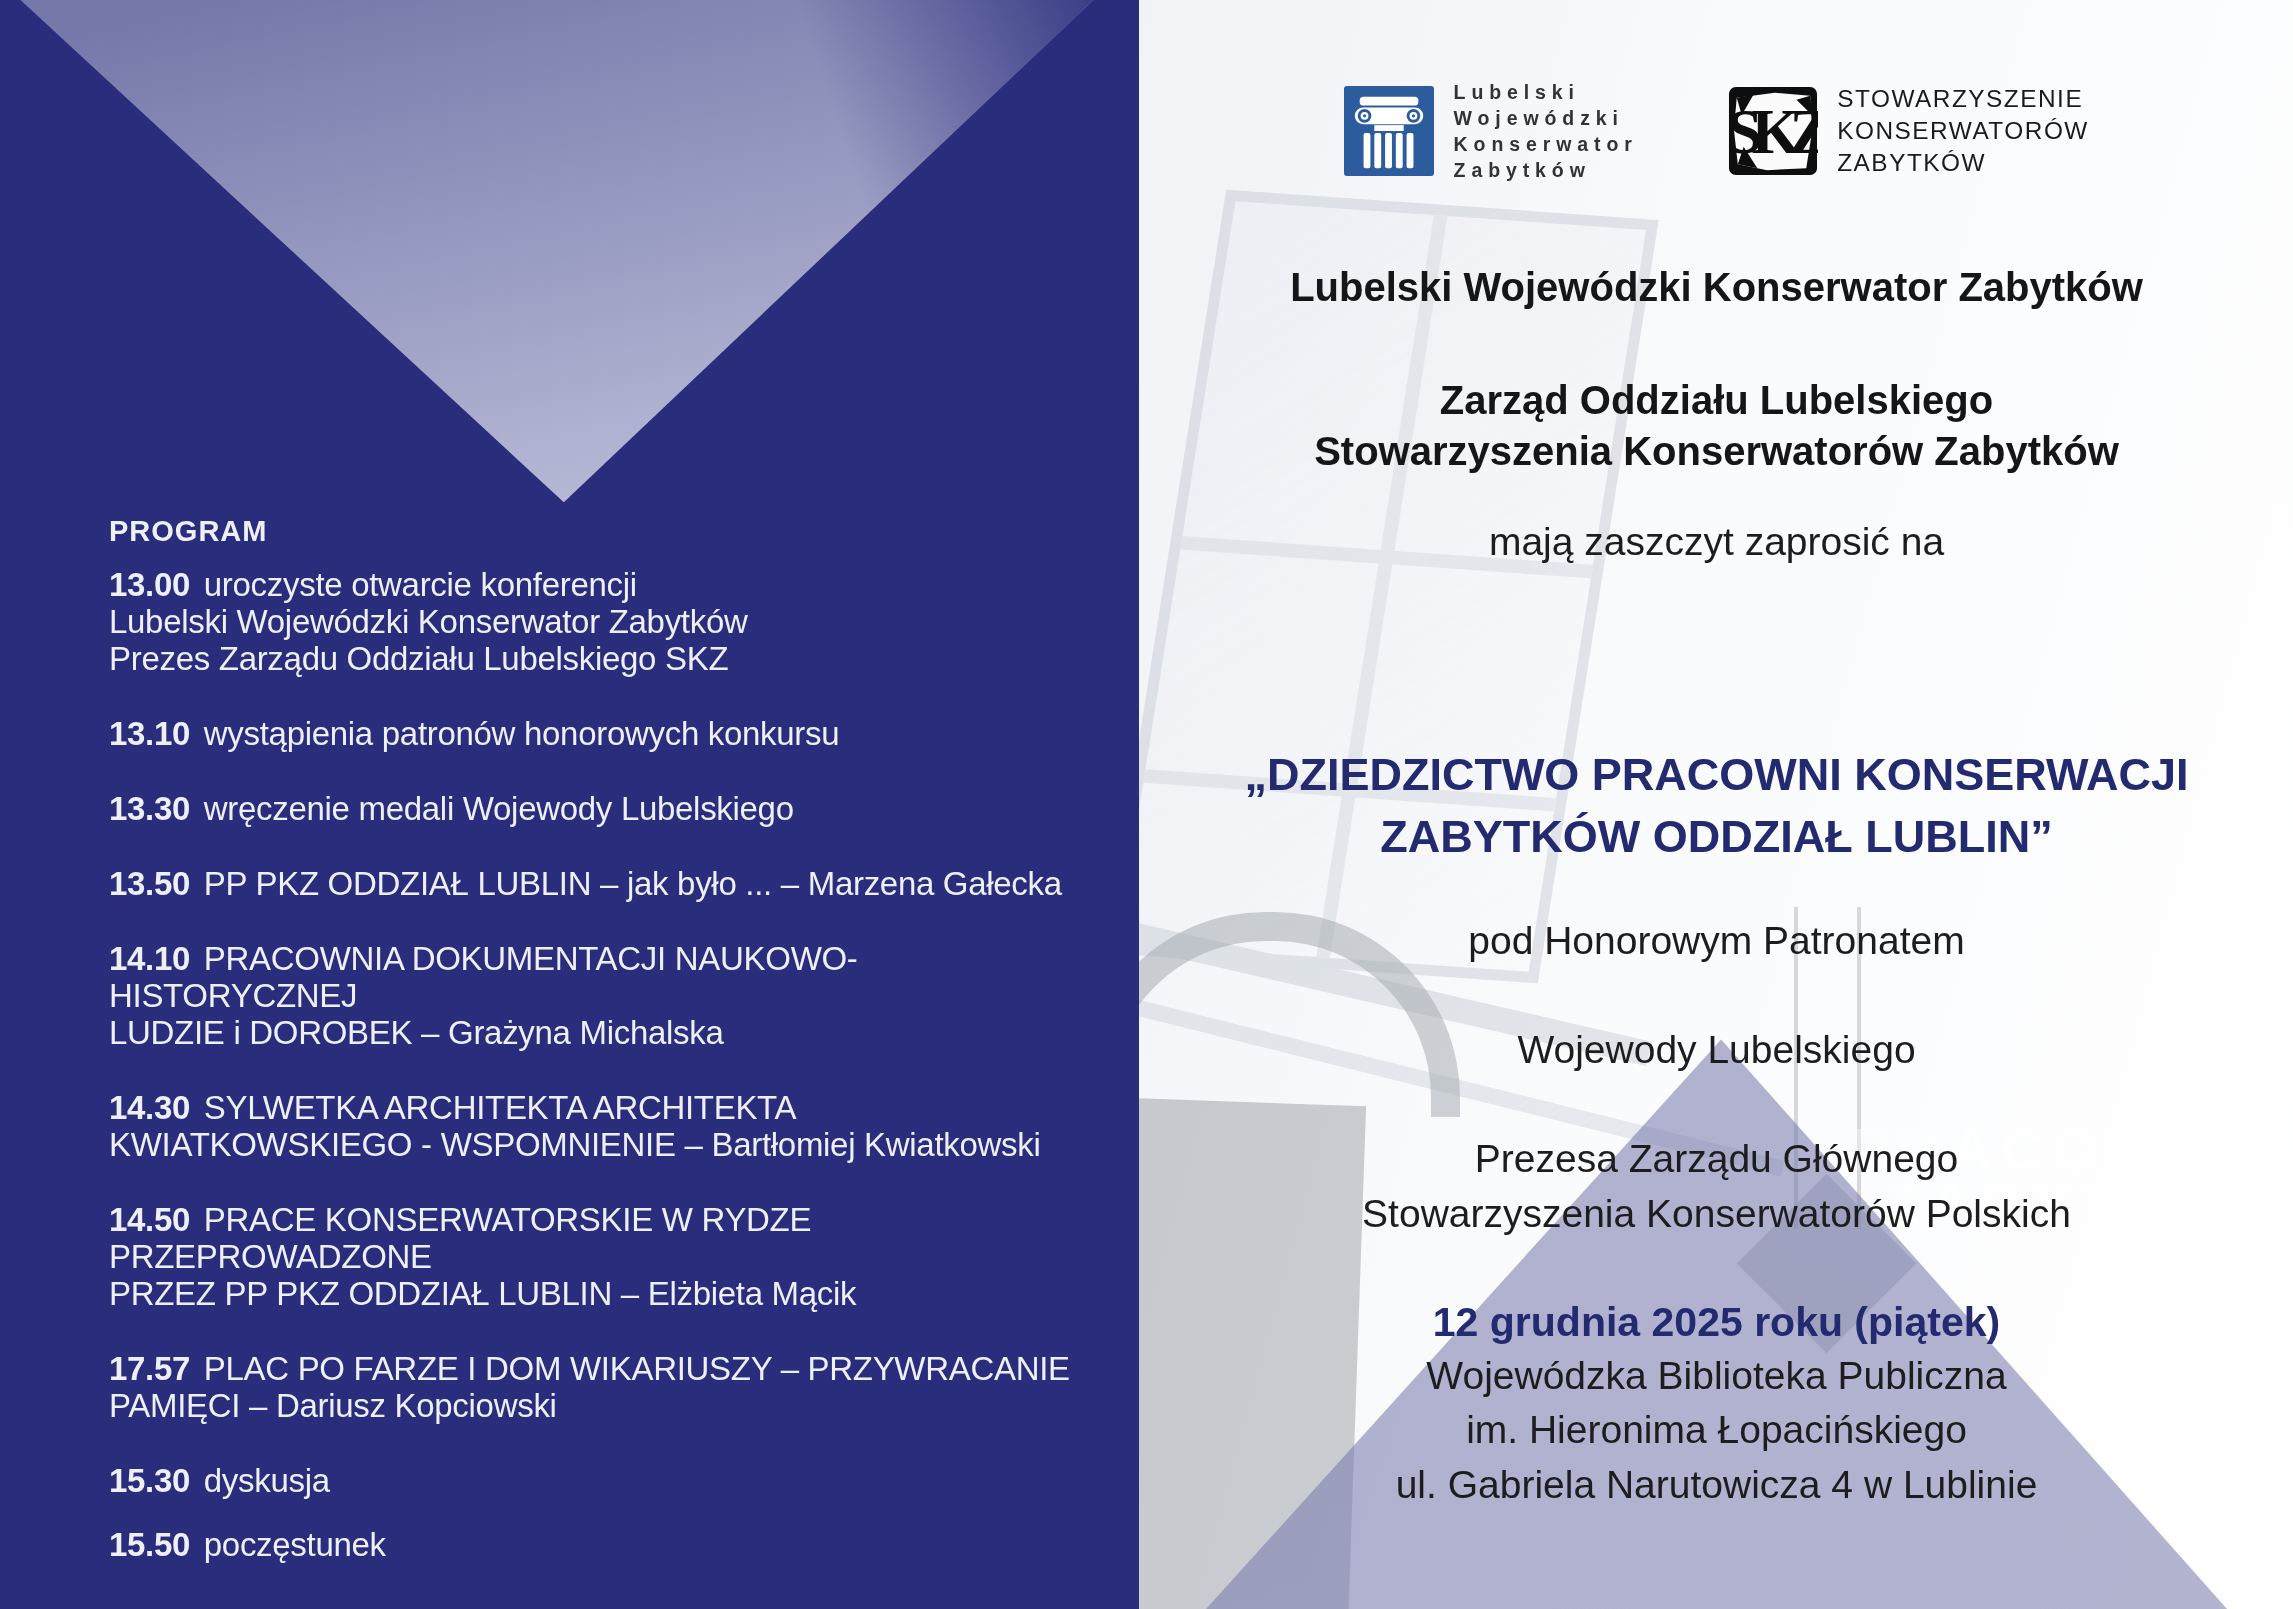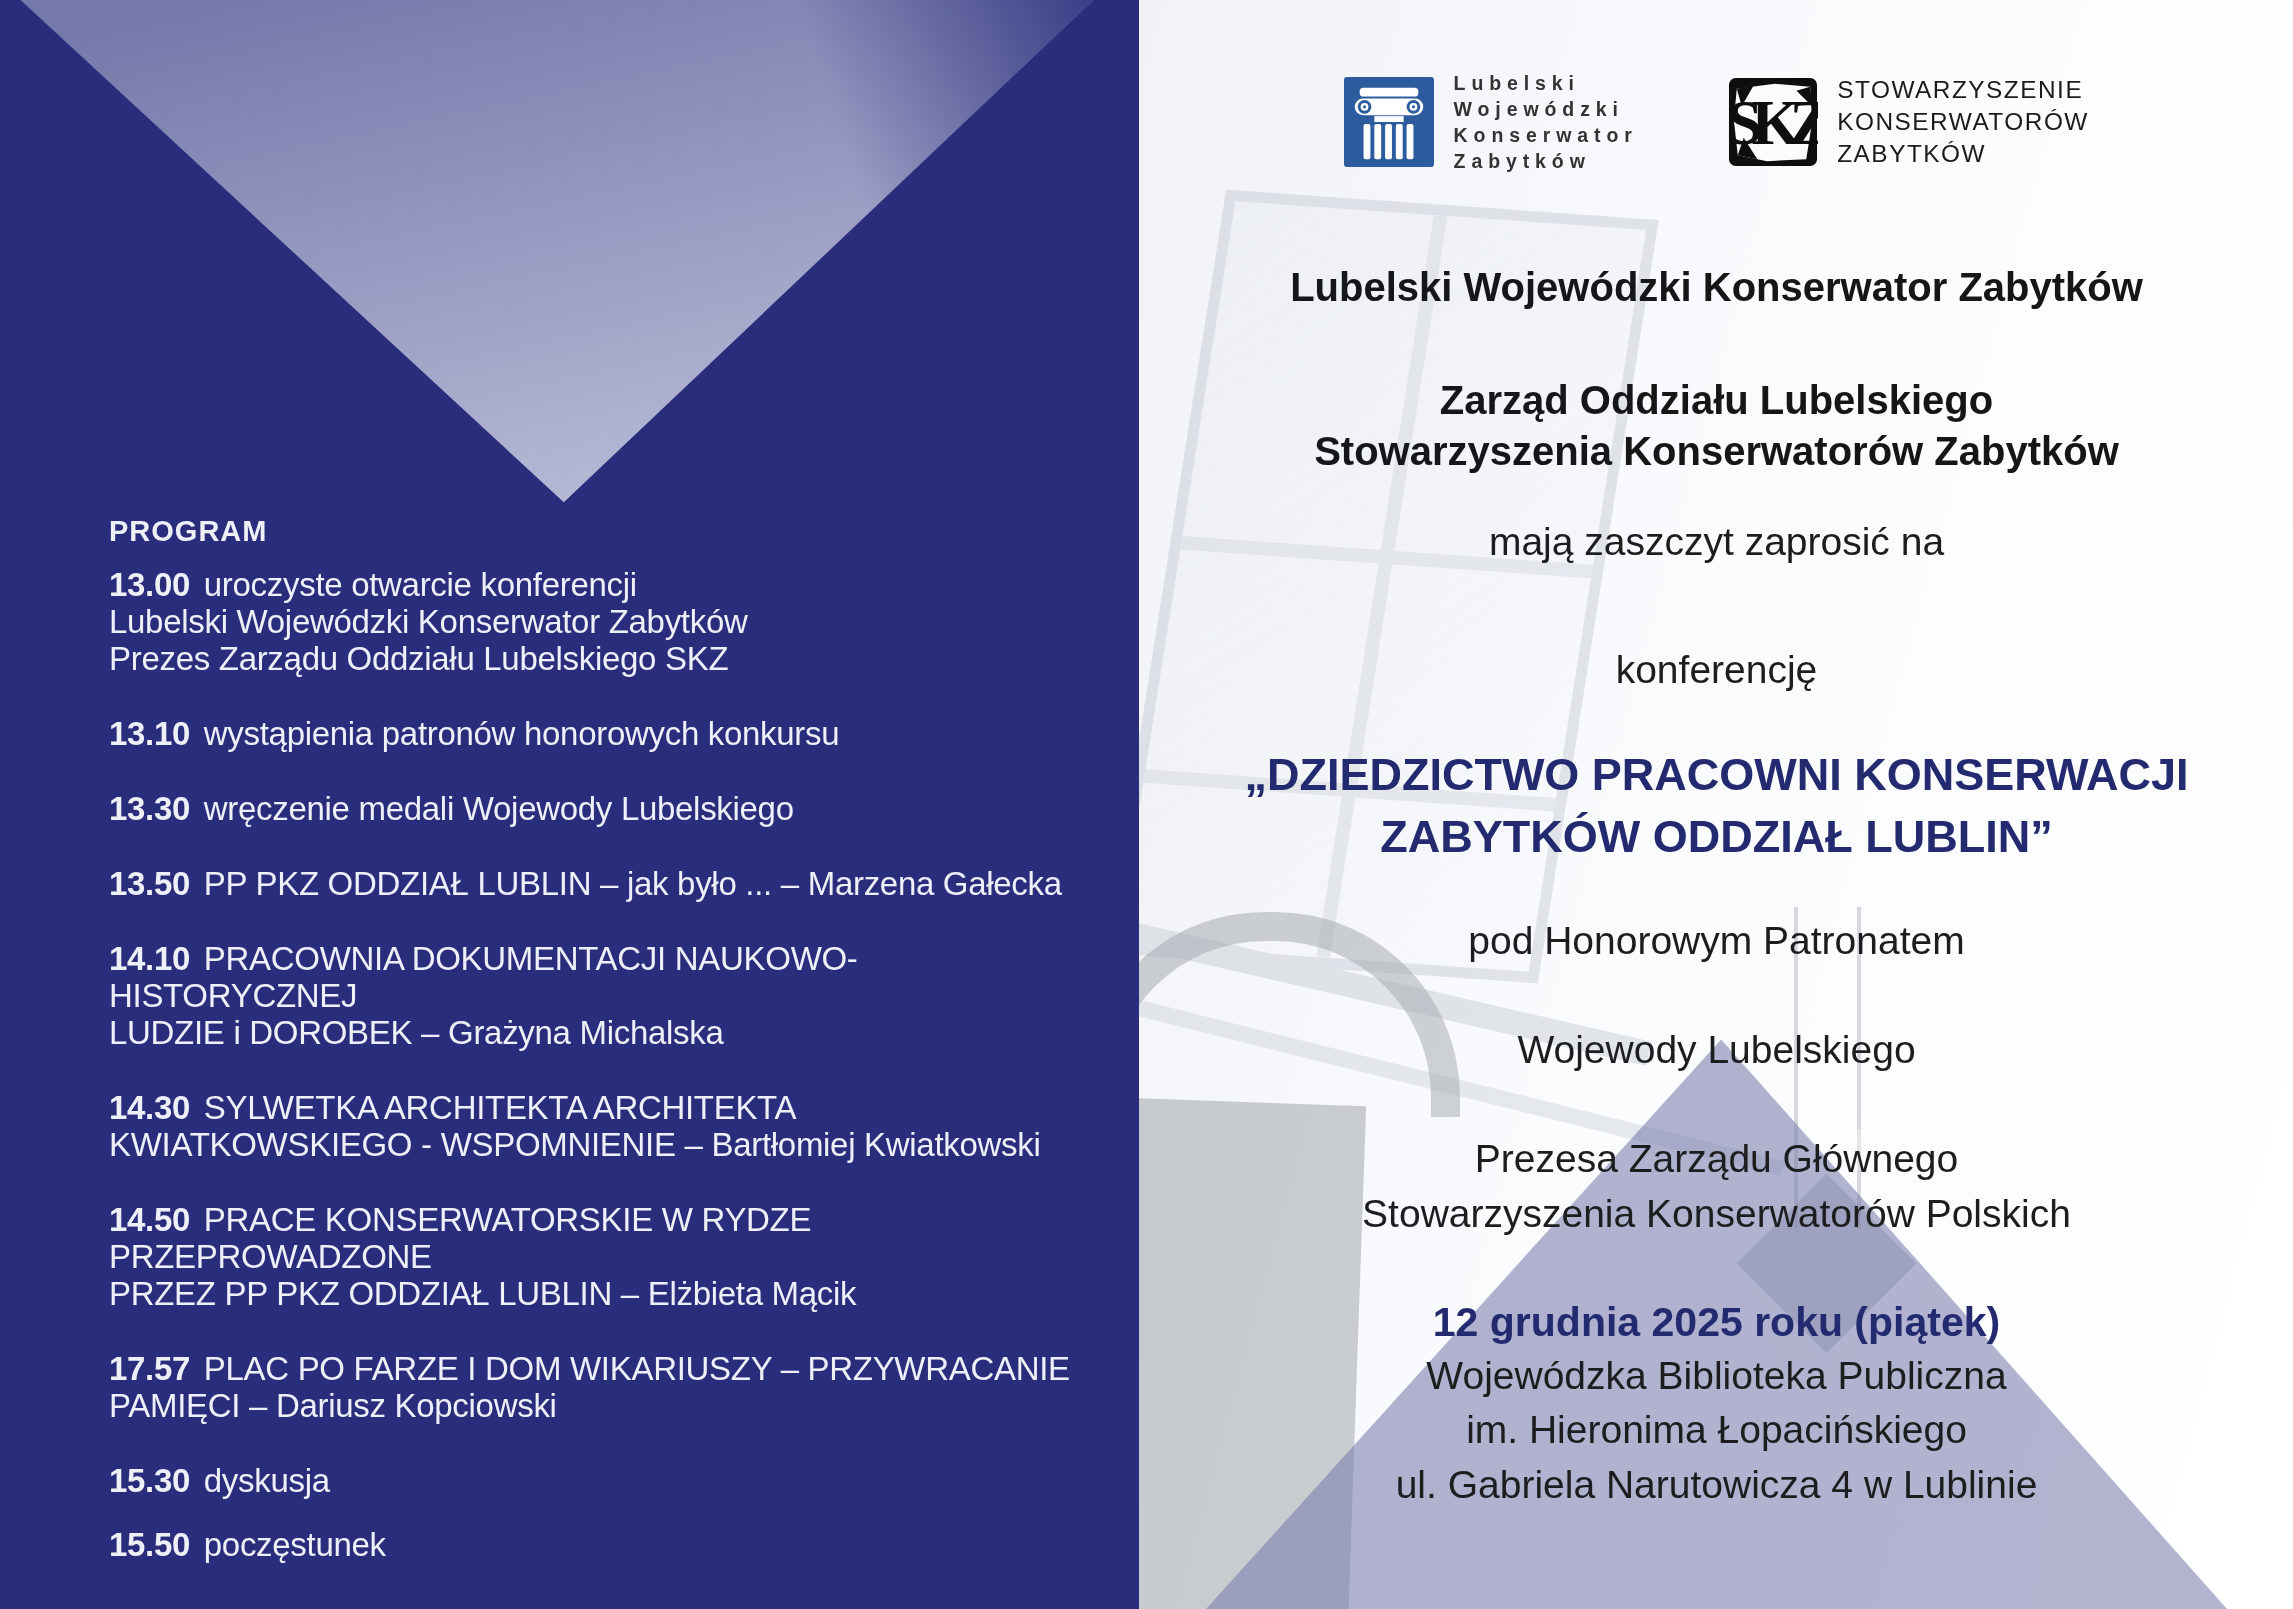--- a/index.html
+++ b/index.html
@@ -79,21 +79,21 @@
     clip-path:polygon(50.4% 64.6%,94.2% 100%,5.8% 100%);
     background:linear-gradient(to bottom,rgba(99,102,156,0.50),rgba(122,125,174,0.58));
   }
   .watermark{
     position:absolute;left:0;right:0;top:1122px;text-align:right;
     color:rgba(255,255,255,0.34);font-weight:bold;font-size:60px;
     letter-spacing:7.8px;line-height:55px;pointer-events:none;
   }
   
   .logos{
-    position:absolute;left:0;right:0;top:70px;
+    position:absolute;left:0;right:0;top:79px;
     display:flex;justify-content:center;align-items:center;gap:90px;
   }
   .logo-group{display:flex;align-items:center;gap:19.5px;}
   .lwkz-lines{font-size:19.5px;font-weight:bold;letter-spacing:5.9px;line-height:26px;color:#333;}
   .skz-lines{font-size:24.4px;letter-spacing:1.5px;line-height:32px;color:#1b1b1b;}
   
   .rline{position:absolute;left:19.5px;right:19.5px;text-align:center;color:#1d1d1f;}
   .r-bold{font-weight:bold;color:#161618;}
   .navy{color:#232a70;}
   .fs40{font-size:39px;} .fs41{font-size:40px;} .fs42{font-size:41px;text-align:center;} .fs46{font-size:45px;}
@@ -211,21 +211,20 @@
           <div>ZABYTKÓW</div>
         </div>
       </div>
     </div>
 
     <div class="rline r-bold fs41" style="top:265px">Lubelski Wojewódzki Konserwator Zabytków</div>
     <div class="rline r-bold fs41" style="top:378px">Zarząd Oddziału Lubelskiego</div>
     <div class="rline r-bold fs41" style="top:429px">Stowarzyszenia Konserwatorów Zabytków</div>
 
     <div class="rline fs40" style="top:520px">mają zaszczyt zaprosić na</div>
-    <div class="rline fs40" style="top:648px">konferencję</div>
 
     <div class="rline r-bold navy fs46" style="top:749px">„DZIEDZICTWO PRACOWNI KONSERWACJI</div>
     <div class="rline r-bold navy fs46" style="top:811px">ZABYTKÓW ODDZIAŁ LUBLIN”</div>
 
     <div class="rline fs40" style="top:919px">pod Honorowym Patronatem</div>
     <div class="rline fs40" style="top:1028px">Wojewody Lubelskiego</div>
     <div class="rline fs40" style="top:1137px">Prezesa Zarządu Głównego</div>
     <div class="rline fs40" style="top:1192px">Stowarzyszenia Konserwatorów Polskich</div>
 
     <div class="rline r-bold navy fs42" style="top:1299px">12 grudnia 2025 roku (piątek)</div>

